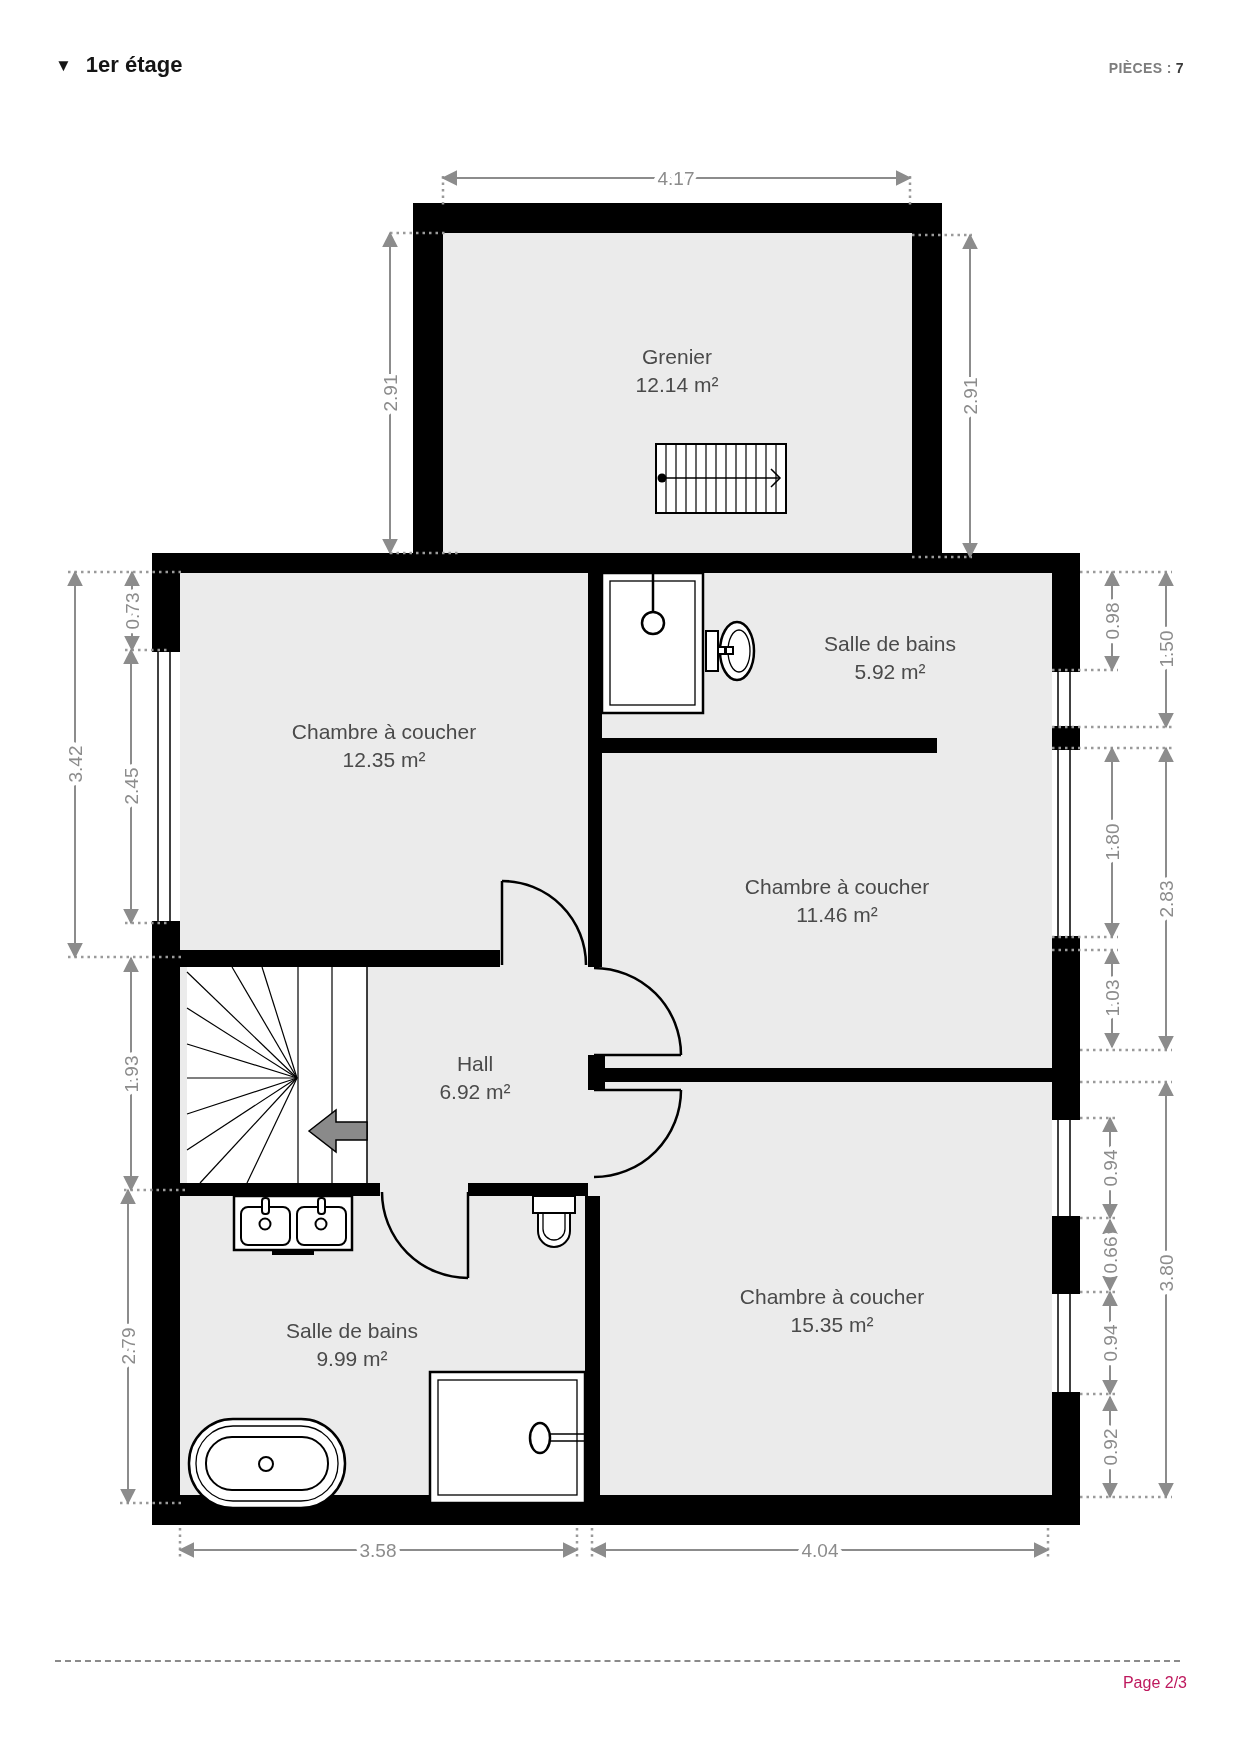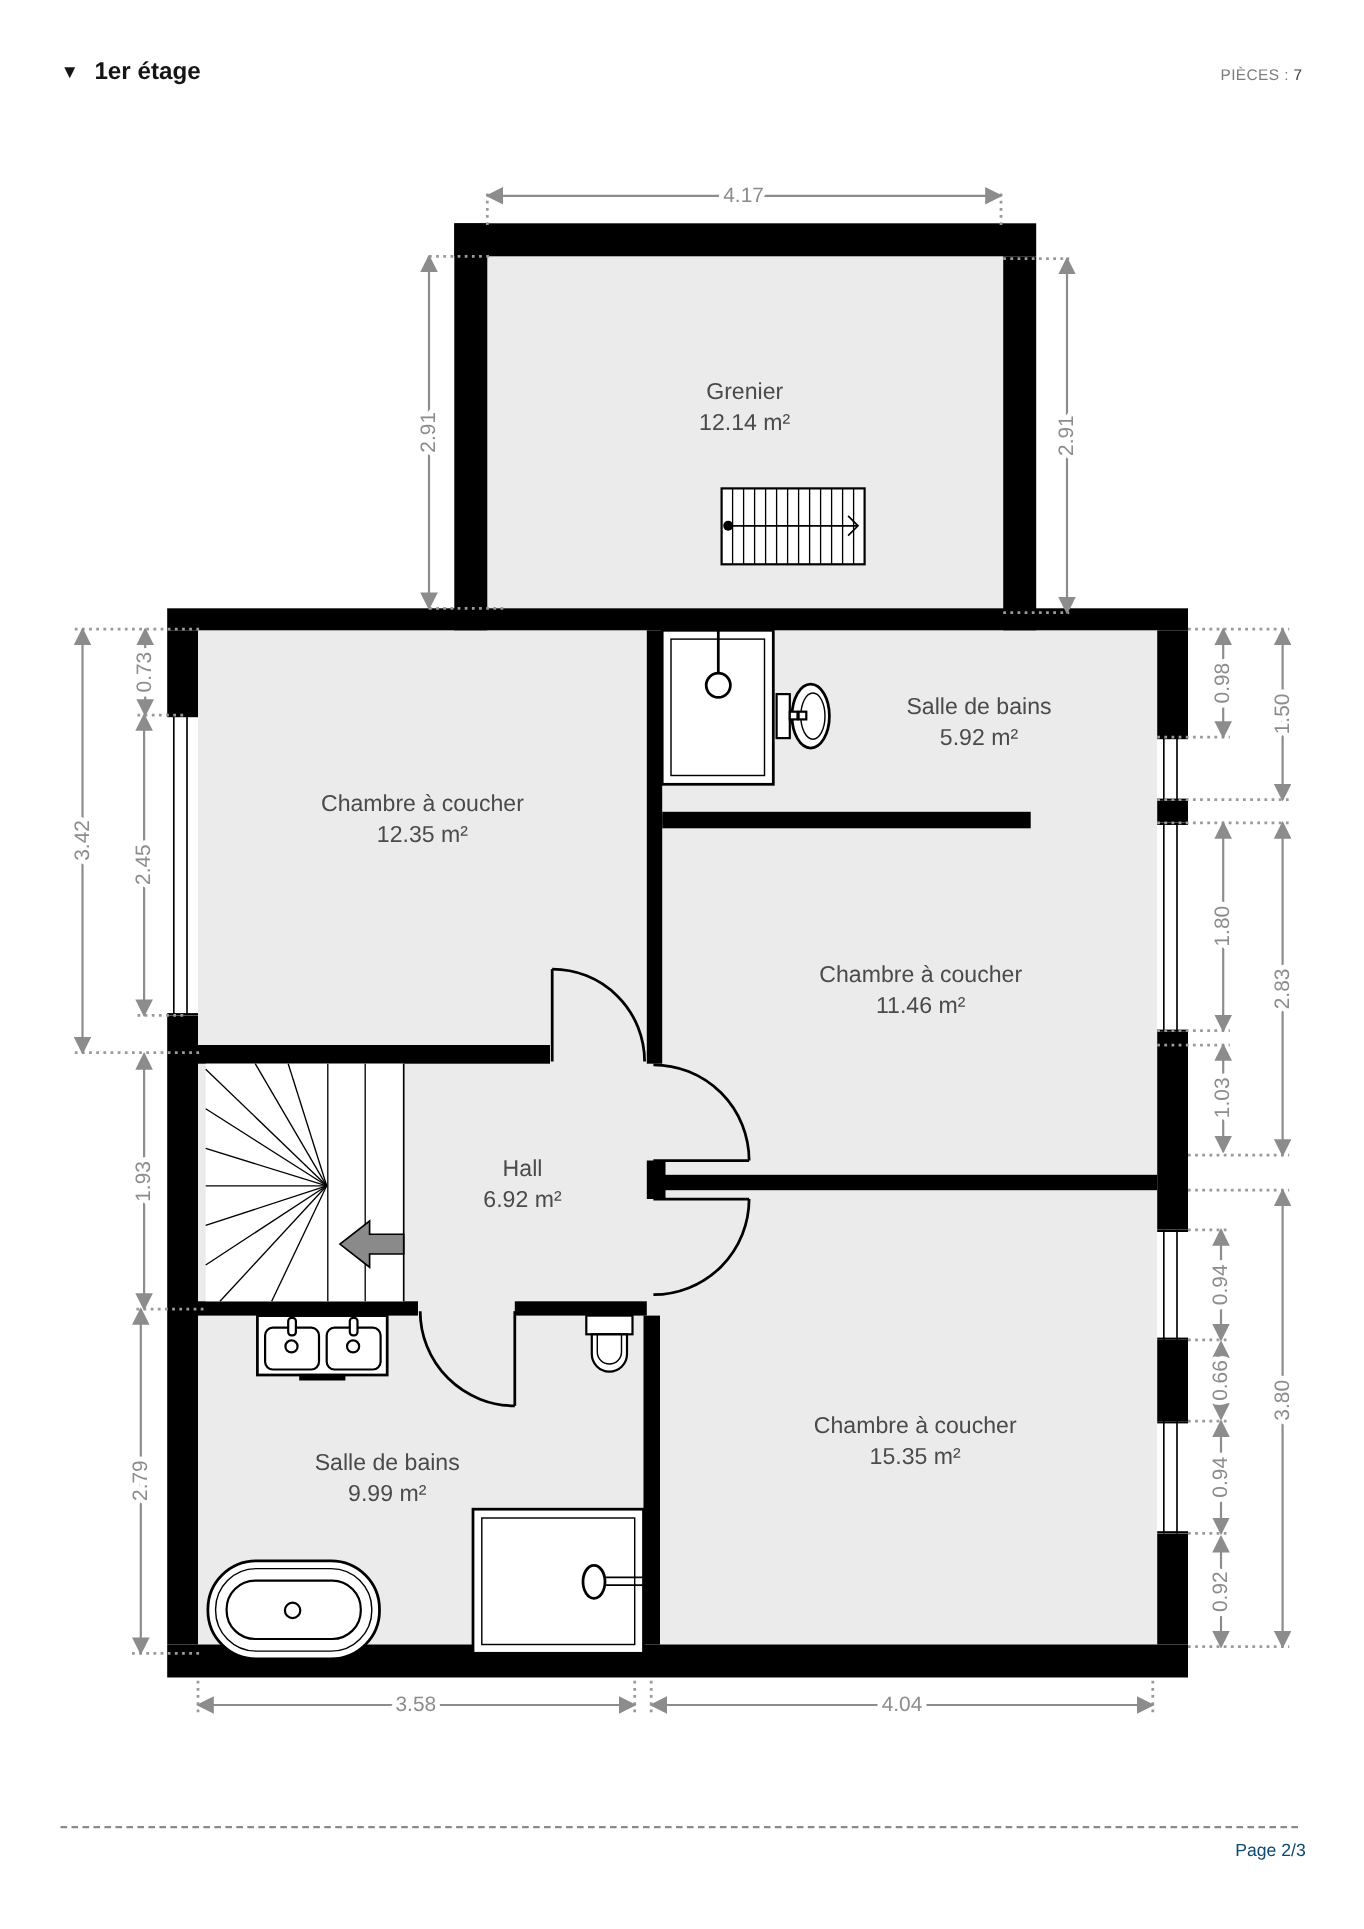--- a/index.html
+++ b/index.html
@@ -1,21 +1,21 @@
 <!DOCTYPE html>
 <html><head>
 <meta charset="utf-8">
 <style>
   html,body{margin:0;padding:0;background:#fff;}
   #page{position:relative;width:1240px;height:1754px;background:#ffffff;overflow:hidden;
         font-family:"Liberation Sans",sans-serif;}
   .header-title{position:absolute;left:55px;top:52px;display:flex;align-items:center;gap:14px;
         font-size:22px;font-weight:bold;color:#151515;cursor:pointer;}
   .header-title .tri{font-size:17px;line-height:1;}
-  .pieces{position:absolute;right:56px;top:60px;font-size:14px;font-weight:normal;
+  .pieces{position:absolute;right:56px;top:60px;font-size:14px;font-weight:bold;
         color:#7d7d7d;letter-spacing:.4px;}
   .pieces .val{color:#3a3a3a;margin-left:4px;}
   #plan{position:absolute;left:0;top:0;}
   .roomfill{fill:#ebebeb;}
   .wall{fill:#000;}
   .winframe{stroke:#000;stroke-width:1.5;}
   .wincap{stroke:#000;stroke-width:2;}
   .stair-line{stroke:#000;stroke-width:1.5;fill:none;}
   .stair-thin{stroke:#000;stroke-width:1.2;fill:none;}
   .stair-border{stroke:#000;stroke-width:2;fill:#fff;}
@@ -24,21 +24,21 @@
   .fixthin{fill:none;stroke:#000;stroke-width:1.3;}
   .fixmed{fill:#fff;stroke:#000;stroke-width:2;}
   .dim{stroke:#8c8c8c;stroke-width:2;}
   .ext{stroke:#9a9a9a;stroke-width:2.5;stroke-dasharray:2.5 4;}
   .dimt{fill:#8c8c8c;font-size:19px;text-anchor:middle;dominant-baseline:central;
         paint-order:stroke;stroke:#fff;stroke-width:9px;stroke-linejoin:round;
         font-family:"Liberation Sans",sans-serif;}
   .rlabel{fill:#4a4a4a;font-size:21px;text-anchor:middle;dominant-baseline:central;
         font-family:"Liberation Sans",sans-serif;}
   .footer-line{position:absolute;left:55px;top:1660px;width:1125px;border-top:2px dashed #8a8a8a;}
-  .footer-page{position:absolute;right:53px;top:1674px;font-size:16px;color:#0c4a6e;}
+  .footer-page{position:absolute;right:53px;top:1674px;font-size:16px;color:#be185d;}
 </style>
 </head>
 <body>
 
 <div id="page">
 
   <div class="header-title">
     <span class="tri">▼</span>
     <span>1er étage</span>
   </div>

